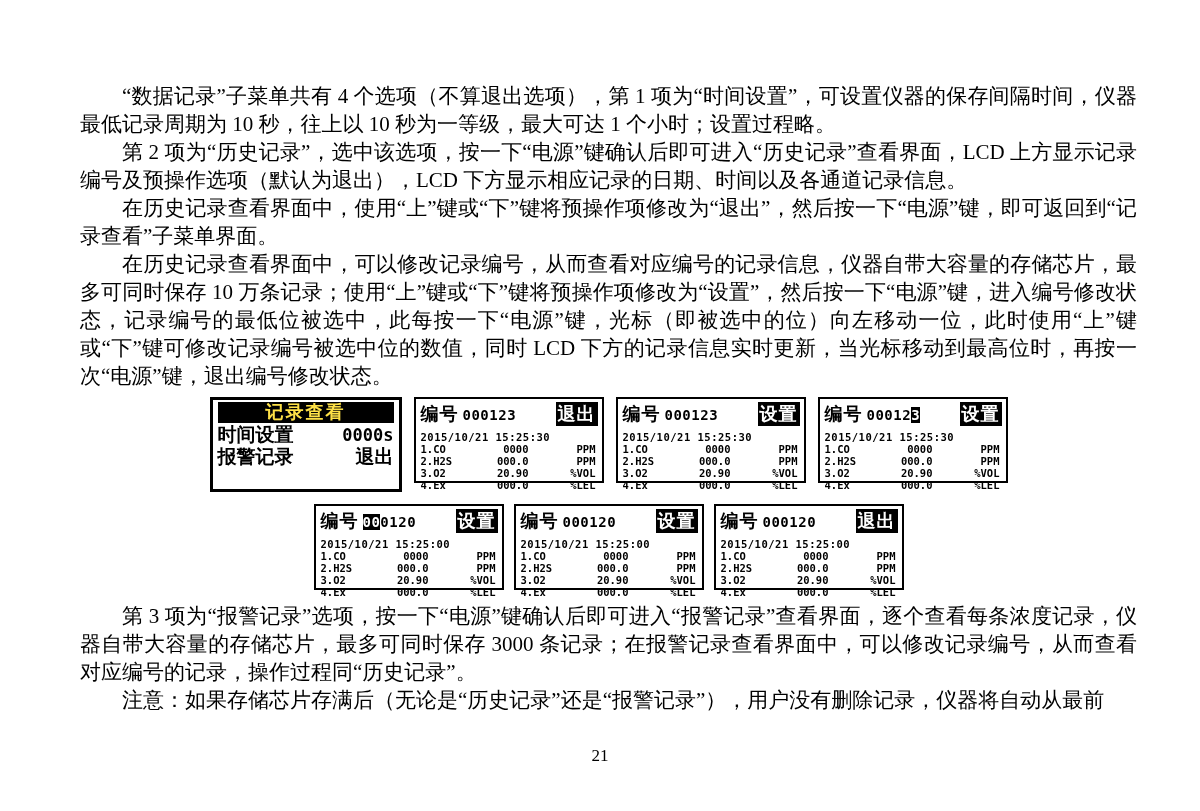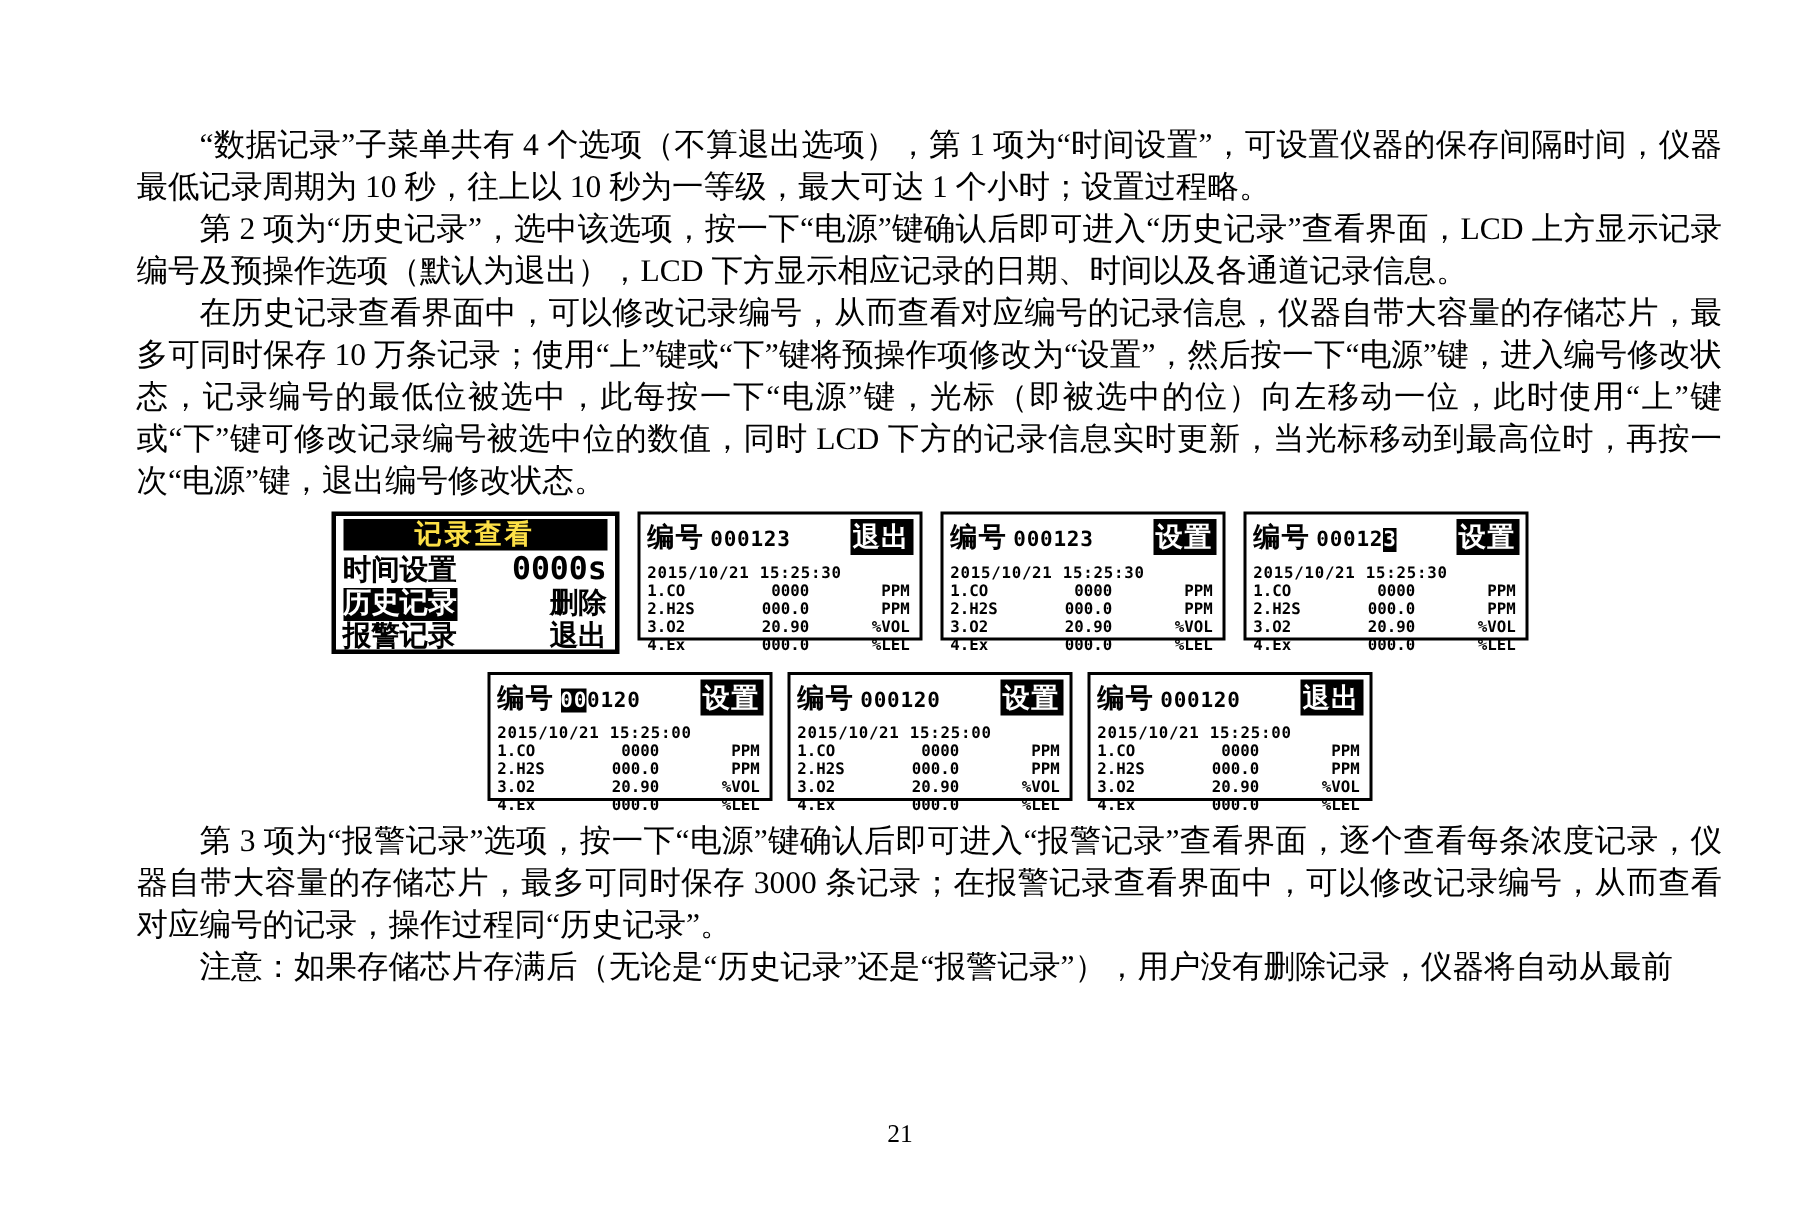--- a/index.html
+++ b/index.html
@@ -13,21 +13,21 @@
   .page {
     position: relative;
     width: 1200px;
     height: 811px;
     background: #ffffff;
     color: #000000;
     font-family: "Liberation Serif", "DejaVu Serif", serif;
   }
   .content {
     position: absolute;
-    left: 91px;
+    left: 80px;
     top: 82px;
     width: 1057px;
     font-size: 21px;
     line-height: 28px;
     text-align: justify;
   }
   .content p {
     margin: 0;
     text-indent: 2em;
   }
@@ -75,21 +75,21 @@
     font-size: 19px;
     line-height: 22px;
     padding: 0 2px;
   }
   .menu-row .hl-text {
     background: #000;
     color: #fff;
   }
   .menu-value {
     font-family: "DejaVu Sans Mono", monospace;
-    font-size: 21px;
+    font-size: 17px;
   }
   .menu-value.cjk { font-family: "Liberation Sans", "DejaVu Sans", sans-serif; font-size: 19px; }
 
   
   .lcd-rec {
     width: 190px;
     height: 86px;
     border: 2px solid #000;
     padding: 3px 4px 1px 5px;
   }
@@ -144,35 +144,32 @@
   }
 </style>
 </head>
 <body>
 
 <div class="page">
   <div class="content">
 
     <p>“数据记录”子菜单共有 4 个选项（不算退出选项），第 1 项为“时间设置”，可设置仪器的保存间隔时间，仪器最低记录周期为 10 秒，往上以 10 秒为一等级，最大可达 1 个小时；设置过程略。</p>
     <p>第 2 项为“历史记录”，选中该选项，按一下“电源”键确认后即可进入“历史记录”查看界面，LCD 上方显示记录编号及预操作选项（默认为退出），LCD 下方显示相应记录的日期、时间以及各通道记录信息。</p>
+    <p>在历史记录查看界面中，使用“上”键或“下”键将预操作项修改为“退出”，然后按一下“电源”键，即可返回到“记录查看”子菜单界面。</p>
     <p>在历史记录查看界面中，可以修改记录编号，从而查看对应编号的记录信息，仪器自带大容量的存储芯片，最多可同时保存 10 万条记录；使用“上”键或“下”键将预操作项修改为“设置”，然后按一下“电源”键，进入编号修改状态，记录编号的最低位被选中，此每按一下“电源”键，光标（即被选中的位）向左移动一位，此时使用“上”键或“下”键可修改记录编号被选中位的数值，同时 LCD 下方的记录信息实时更新，当光标移动到最高位时，再按一次“电源”键，退出编号修改状态。</p>
 
     <div class="lcd-row lcd-row-1">
 
       <div class="lcd lcd-menu">
         <div class="menu-title">记录查看</div>
         <div class="menu-row">
           <span class="menu-label">时间设置</span>
           <span class="menu-value">0000s</span>
         </div>
         <div class="menu-row">
-          <span class="menu-label hl-text">历史记录</span>
-          <span class="menu-value cjk">删除</span>
-        </div>
-        <div class="menu-row">
           <span class="menu-label">报警记录</span>
           <span class="menu-value cjk">退出</span>
         </div>
       </div>
 
       <div class="lcd lcd-rec">
         <div class="lcd-head">
           <span class="pfx">编号</span>
           <span class="num"><span>000123</span><span class="hl"></span><span></span></span>
           <span class="action">退出</span>

